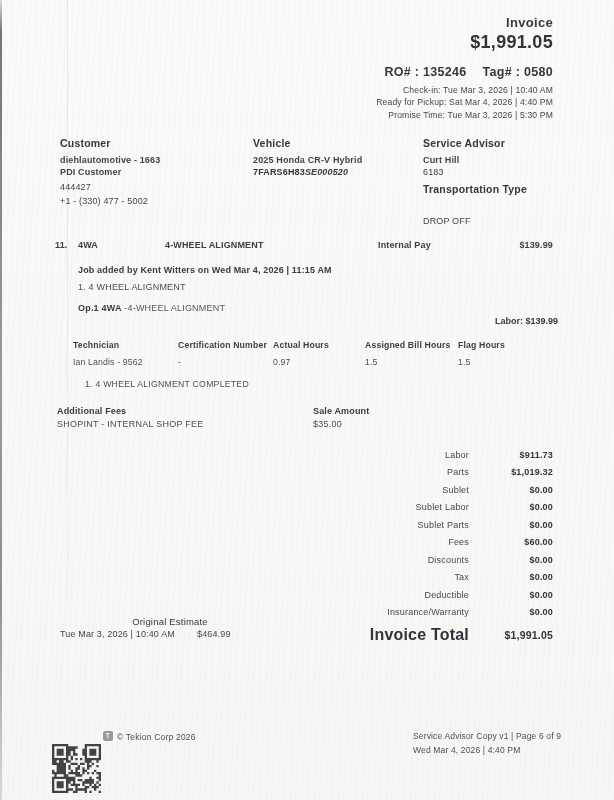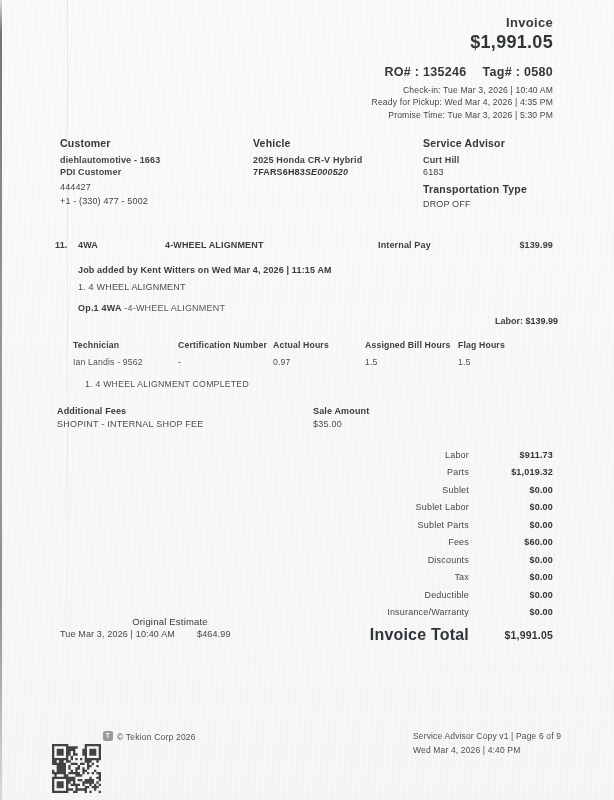--- a/index.html
+++ b/index.html
@@ -106,21 +106,21 @@
   <div class="scan-crease"></div>
 
   <div class="header">
     <div class="inv-label">Invoice</div>
     <div class="inv-amount">$1,991.05</div>
     <div class="ro-line">
       <span>RO# : 135246</span><span class="tag">Tag# : 0580</span>
     </div>
     <div class="hdr-dates">
       <div>Check-in: Tue Mar 3, 2026 | 10:40 AM</div>
-      <div>Ready for Pickup: Wed Mar 4, 2026 | 4:35 PM</div>
+      <div>Ready for Pickup: Sat Mar 4, 2026 | 4:40 PM</div>
       <div>Promise Time: Tue Mar 3, 2026 | 5:30 PM</div>
     </div>
   </div>
 
   <div class="block" style="left:60px; top:137px; width:185px;">
     <div class="p-title">Customer</div>
     <div class="p-line w600">diehlautomotive - 1663</div>
     <div class="p-line w600">PDI Customer</div>
     <div class="p-line gap-top">444427</div>
     <div class="p-line gap-top">+1 - (330) 477 - 5002</div>
@@ -132,21 +132,21 @@
     <div class="p-line vin"><span>7FARS6H83</span><span class="it">SE000520</span></div>
   </div>
 
   <div class="block" style="left:423px; top:137px; width:150px;">
     <div class="p-title">Service Advisor</div>
     <div class="p-line w600">Curt Hill</div>
     <div class="p-line">6183</div>
   </div>
 
   <div class="block" style="left:423px; top:183px; width:150px;">
-    <div class="p-title" style="margin-bottom:4px;">Transportation Type</div>
+    <div class="p-title" style="margin-bottom:21px;">Transportation Type</div>
     <div class="p-line">DROP OFF</div>
   </div>
 
   <div class="li">
     <span class="li-index">11.</span>
     <span class="li-opcode">4WA</span>
     <span class="li-name">4-WHEEL ALIGNMENT</span>
     <span class="li-pay">Internal Pay</span>
     <span class="li-amount">$139.99</span>
   </div>

